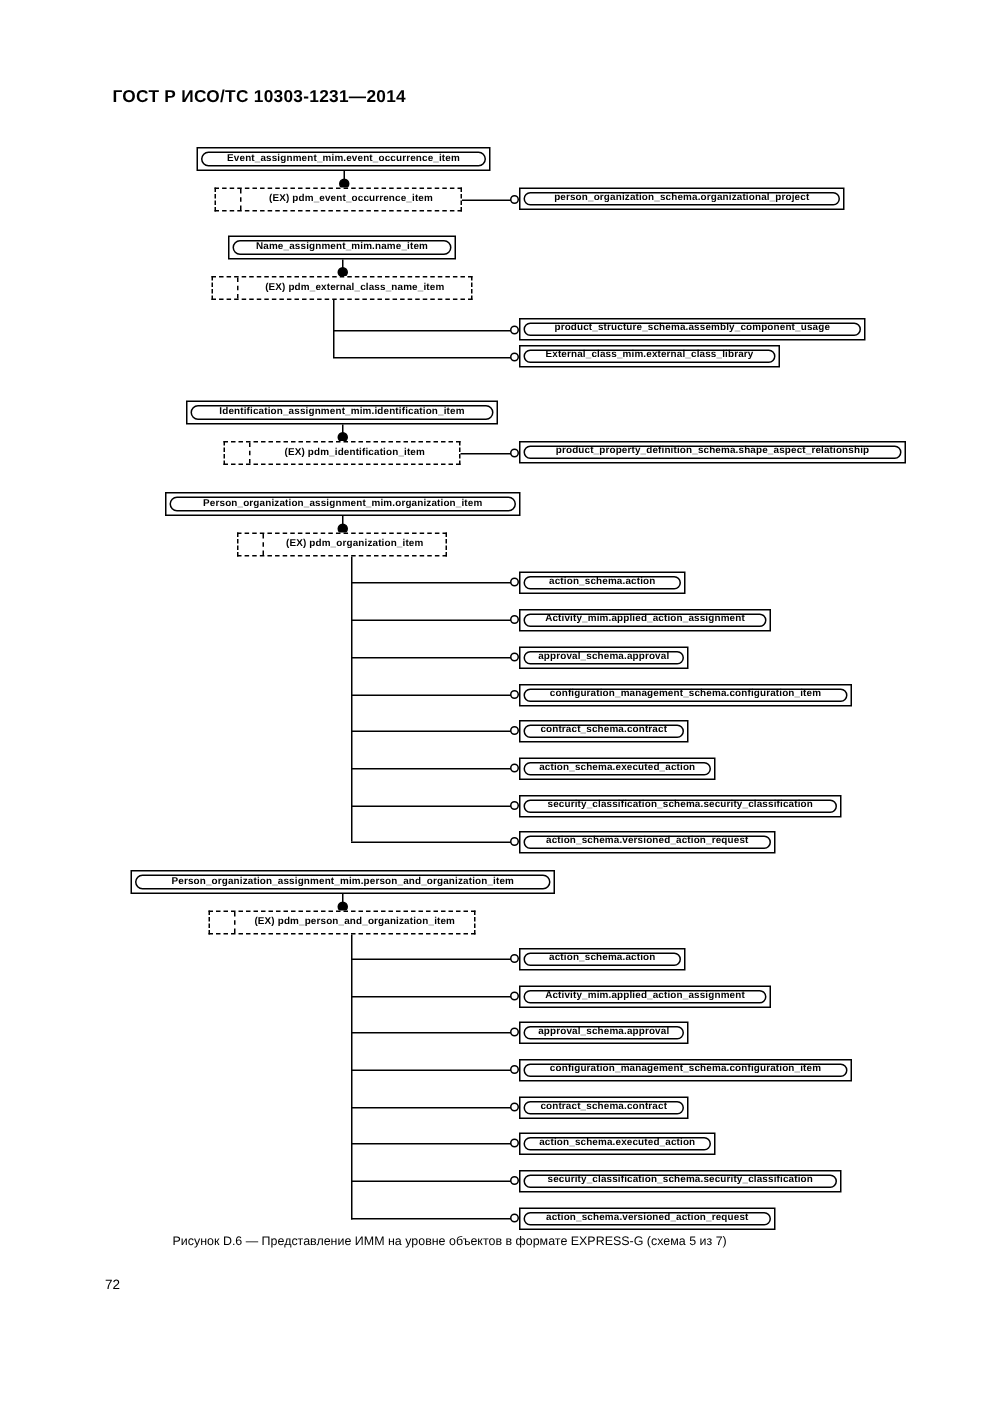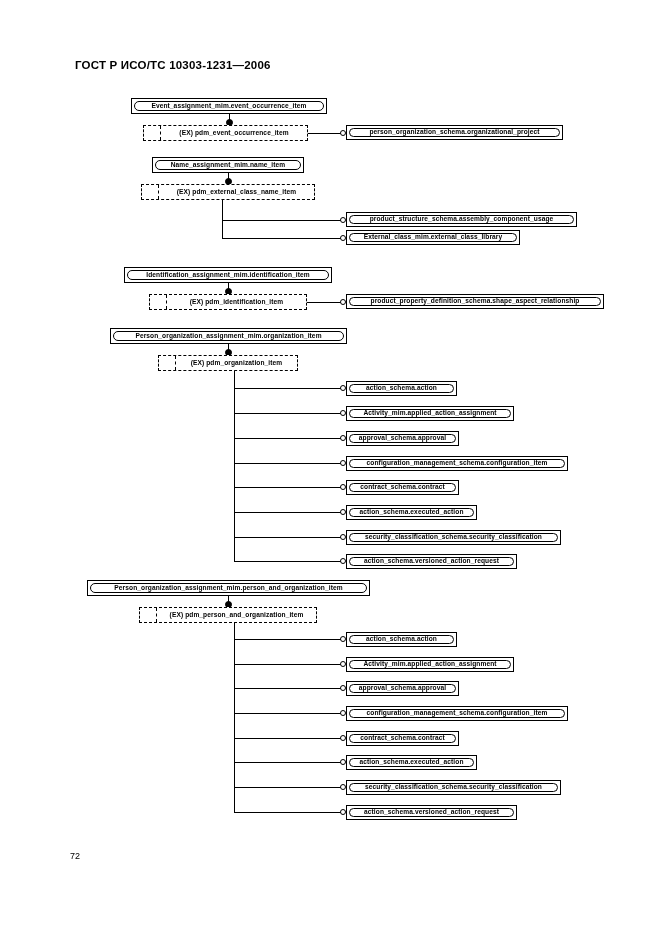--- a/index.html
+++ b/index.html
@@ -90,21 +90,21 @@
   .folio{
     position:absolute;left:70px;top:851px;
     font-size:9px;
   }
 </style>
 </head>
 <body>
 
 <div class="page">
 
-  <div class="doc-header">ГОСТ Р ИСО/ТС 10303-1231—2006</div>
+  <div class="doc-header">ГОСТ Р ИСО/ТС 10303-1231—2014</div>
 
   <div class="diagram">
 
     <div class="ebox solid" style="left:131px;top:10px;width:196px;height:16px;">
       <div class="cap">
         <span class="lbl">Event_assignment_mim.event_occurrence_item</span>
       </div>
     </div>
     <div class="ln v" style="left:229px;top:26px;height:11px;"></div>
     <div class="dotcirc" style="left:226px;top:31px;"></div>
@@ -323,15 +323,16 @@
       </div>
     </div>
     <div class="ebox target" style="left:346px;top:717px;width:171px;height:15px;">
       <div class="cap">
         <span class="lbl">action_schema.versioned_action_request</span>
       </div>
     </div>
 
   </div>
 
+  <div class="caption">Рисунок  D.6 — Представление ИММ на уровне объектов в формате EXPRESS-G (схема 5 из 7)</div>
   <div class="folio">72</div>
 
 </div>
 
 </body></html>

